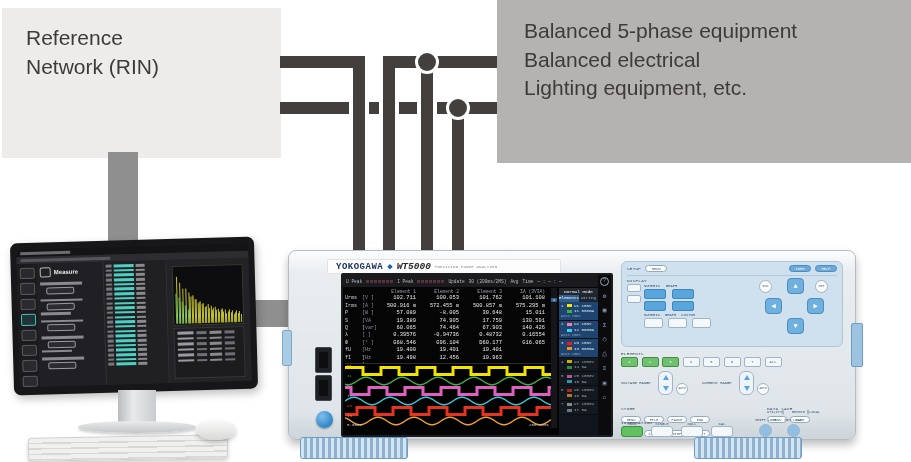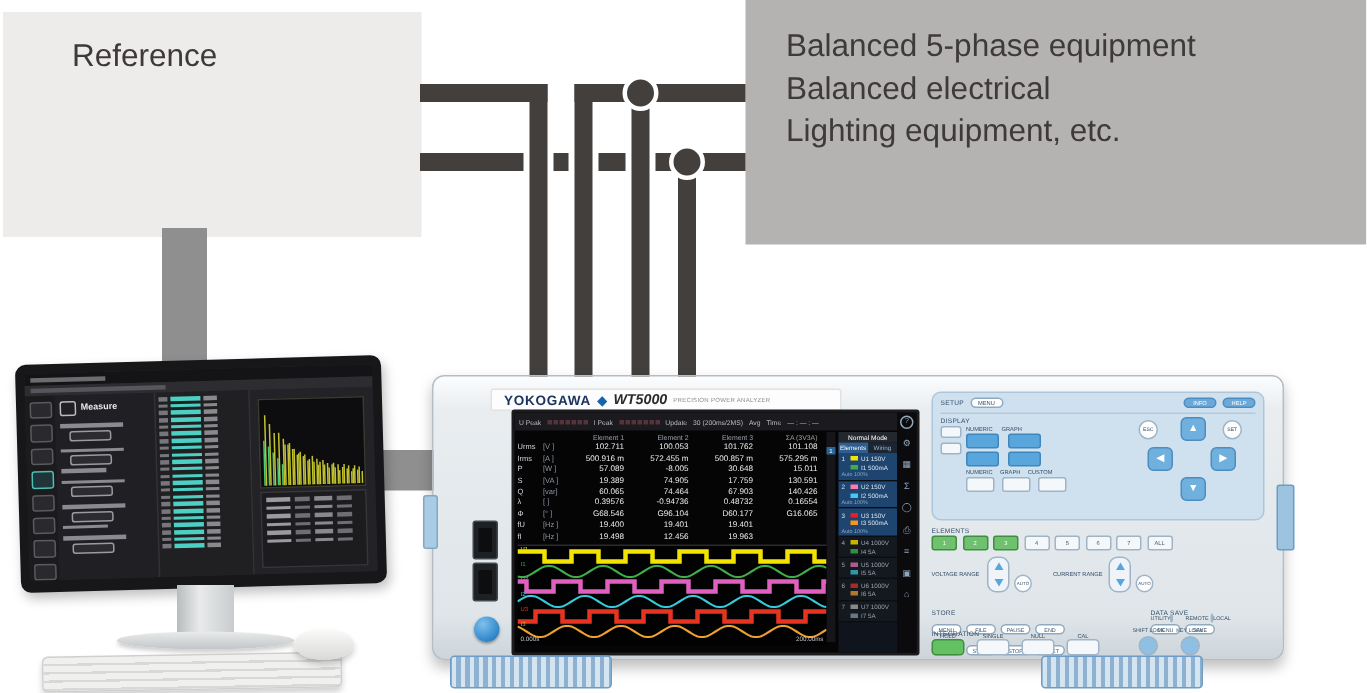--- a/index.html
+++ b/index.html
@@ -2,21 +2,21 @@
 <html><head>
 <meta charset="utf-8">
 <style>
   html,body{margin:0;padding:0;background:#fff;}
   #canvas{position:relative;width:911px;height:462px;background:#fff;overflow:hidden;
           font-family:"Liberation Sans",sans-serif;color:#3e3a39;}
   
   .box{position:absolute;box-sizing:border-box;}
   #box-source{left:2px;top:8px;width:279px;height:150px;background:#edecea;padding:16px 10px 0 24px;}
   #box-source .t{font-size:21px;font-weight:bold;line-height:1.45;}
-  #box-source .l{font-size:21px;line-height:1.38;margin-left:22px;}
+  #box-source .l{font-size:21px;line-height:1.38;}
   #box-load{left:497px;top:0;width:414px;height:163px;background:#b5b3b1;padding:17px 10px 0 27px;}
   #box-load .l{font-size:21px;line-height:1.36;color:#3e3a39;}
   
   .wire{position:absolute;background:#433f3d;}
   .dot{position:absolute;width:18px;height:18px;background:#433f3d;border:3px solid #fff;border-radius:50%;}
   .graybar{position:absolute;background:#8f8f8f;}
   
   #monitor{position:absolute;left:12px;top:240px;width:244px;height:152px;background:#17171a;
            border-radius:7px;transform:rotate(-1.6deg);box-shadow:2px 4px 8px rgba(0,0,0,.25);}
   #mon-screen{position:absolute;left:6px;top:6px;right:6px;bottom:8px;background:#242428;border-radius:2px;overflow:hidden;}
@@ -54,21 +54,21 @@
   #mon-base{position:absolute;left:78px;top:421px;width:118px;height:12px;border-radius:50%;
             background:linear-gradient(#e9ebec,#c2c5c7);box-shadow:0 2px 3px rgba(0,0,0,.2);}
   #keyboard{position:absolute;left:28px;top:436px;width:198px;height:22px;border-radius:4px;transform:rotate(-1deg);
             background:repeating-linear-gradient(#f0f0ee 0 4px,#d8d8d6 4px 5.5px);
             border:1px solid #cfcfcd;box-shadow:0 3px 4px rgba(0,0,0,.18);}
   #mouse{position:absolute;left:196px;top:419px;width:40px;height:21px;border-radius:50%;
          background:linear-gradient(#fbfbfa,#d9d9d7);box-shadow:0 3px 4px rgba(0,0,0,.2);}
   
   #device{position:absolute;left:288px;top:250px;width:566px;height:188px;border-radius:8px;
           background:linear-gradient(#fbfcfd,#e9edf0 12%,#dfe5e9 85%,#cdd5da);
-          border:1px solid #b4bdc3;box-shadow:0 5px 9px rgba(0,0,0,.25);}
+          border:1px solid #b4bdc3;box-shadow:0 5px 9px rgba(0,0,0,.25);font-family:Liberation Mono, monospace;}
   #brand{position:absolute;left:38px;top:8px;width:234px;height:15px;background:#fdfdfd;border:1px solid #e2e2e2;
          border-radius:2px;display:flex;align-items:center;gap:4px;padding-left:8px;box-sizing:border-box;}
   .brand-name{font-size:9px;font-weight:bold;letter-spacing:.5px;color:#1c3460;}
   .brand-diamond{color:#1664ad;font-size:9px;}
   .brand-model{font-size:9.5px;font-weight:bold;font-style:italic;color:#2b2b2b;}
   .brand-desc{font-size:4px;color:#8a8a8a;letter-spacing:.2px;}
   #screen{position:absolute;left:52px;top:22px;width:272px;height:164px;background:#050506;border:2px solid #1c1c1e;
           border-radius:2px;box-sizing:border-box;overflow:hidden;}
   #status{position:absolute;left:0;top:0;right:0;height:12px;background:#1b1b1f;display:flex;align-items:center;
           gap:4px;padding:0 3px;font-size:4.5px;color:#b8bcc2;}
@@ -163,20 +163,21 @@
   #side-tab-r{position:absolute;left:851px;top:323px;width:10px;height:42px;background:#9cc3e0;border:1px solid #6d9cc4;border-radius:2px;}
   #side-tab-l{position:absolute;left:282px;top:330px;width:8px;height:34px;background:#a9cce4;border:1px solid #7fa8c8;border-radius:2px;}
 </style>
 </head>
 <body>
 
 <div id="canvas">
 
   <div class="box" id="box-source">
     <div class="l">Reference</div>
+    <div class="l">Network (RIN)</div>
   </div>
   <div class="box" id="box-load">
     <div class="l">Balanced 5-phase equipment</div>
     <div class="l">Balanced electrical</div>
     <div class="l">Lighting equipment, etc.</div>
   </div>
 
   <div class="graybar" style="left:108px;top:152px;width:30px;height:95px;"></div>
   <div class="graybar" style="left:228px;top:300px;width:80px;height:27px;"></div>
 

